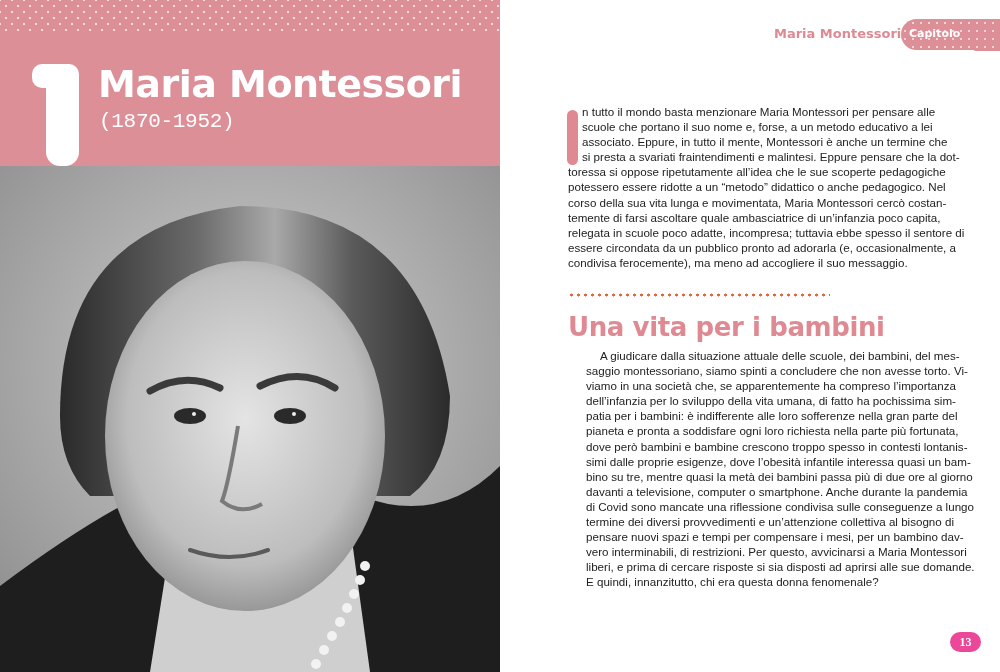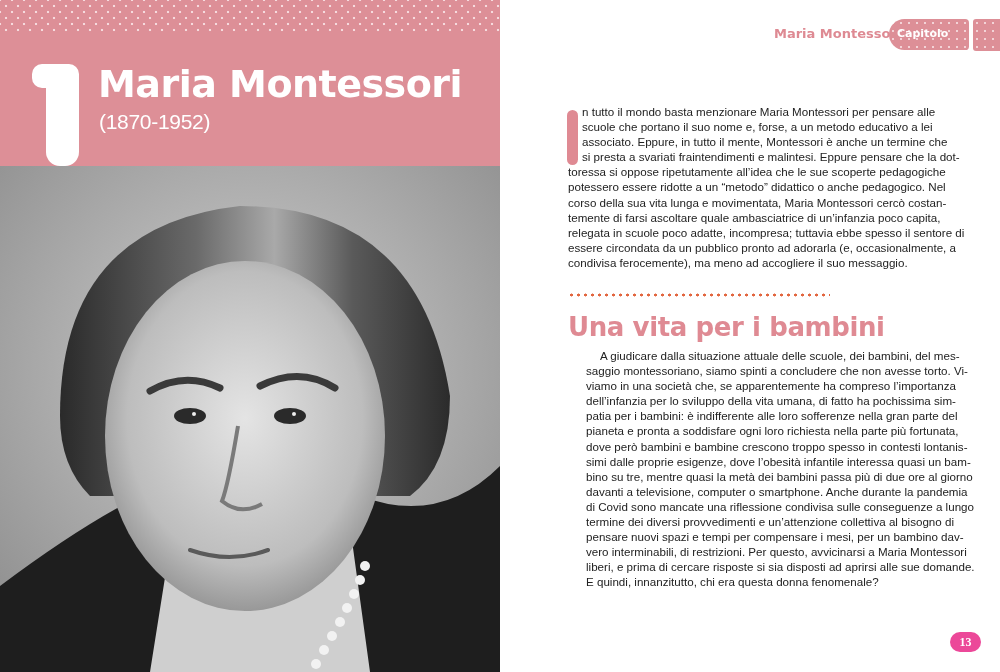--- a/index.html
+++ b/index.html
@@ -24,42 +24,42 @@
     position: absolute; left: 32px; top: 58px; width: 48px; height: 108px;
   }
   .chapter-num .stem { position: absolute; left: 14px; top: 6px; width: 33px; height: 102px; background: #fff; border-radius: 10px 10px 14px 14px; }
   .chapter-num .flag { position: absolute; left: 0; top: 6px; width: 32px; height: 24px; background: #fff; border-radius: 10px 2px 2px 10px; }
   .title {
     position: absolute; left: 98px; top: 62px; color: #fff;
     font-family: "DejaVu Sans", sans-serif; font-weight: bold; font-size: 38px; letter-spacing: -0.5px;
   }
   .dates {
     position: absolute; left: 99px; top: 110px; color: #fff;
-    font-family: Liberation Sans, sans-serif; font-size: 21px; letter-spacing: -0.3px;
+    font-family: Liberation Mono, monospace; font-size: 21px; letter-spacing: -0.3px;
   }
   .author {
     position: absolute; right: 53px; top: 150px; color: #fff;
     font-family: "DejaVu Sans", sans-serif; font-weight: bold; font-size: 12px; margin-top: 48px;
   }
 
   .photo {
     position: absolute; left: 0; top: 166px; width: 500px; height: 506px;
     background: linear-gradient(180deg, #b5b5b5 0%, #c2c2c2 45%, #9a9a9a 100%);
     overflow: hidden;
   }
   .photo svg { position: absolute; left: 0; top: 0; }
 
   
   .right-page { position: absolute; left: 500px; top: 0; width: 500px; height: 672px; background: #fff; }
   .running-head {
     position: absolute; left: 274px; top: 26px; color: #de8a93;
     font-family: "DejaVu Sans", sans-serif; font-weight: bold; font-size: 13px;
   }
   .chapter-tab {
-    position: absolute; left: 389px; top: 19px; width: 80px; height: 31px;
+    position: absolute; left: 401px; top: 19px; width: 80px; height: 31px;
     border-radius: 16px 4px 4px 16px;
     background-color: #dd8f97;
     background-image: radial-gradient(circle, #f3d3d7 1px, transparent 1.5px);
     background-size: 8px 8px;
   }
   .chapter-tab-label {
     position: absolute; left: 8px; top: 8px; color: #fff;
     font-family: "DejaVu Sans", sans-serif; font-weight: bold; font-size: 11px;
   }
   .chapter-tab-end {

